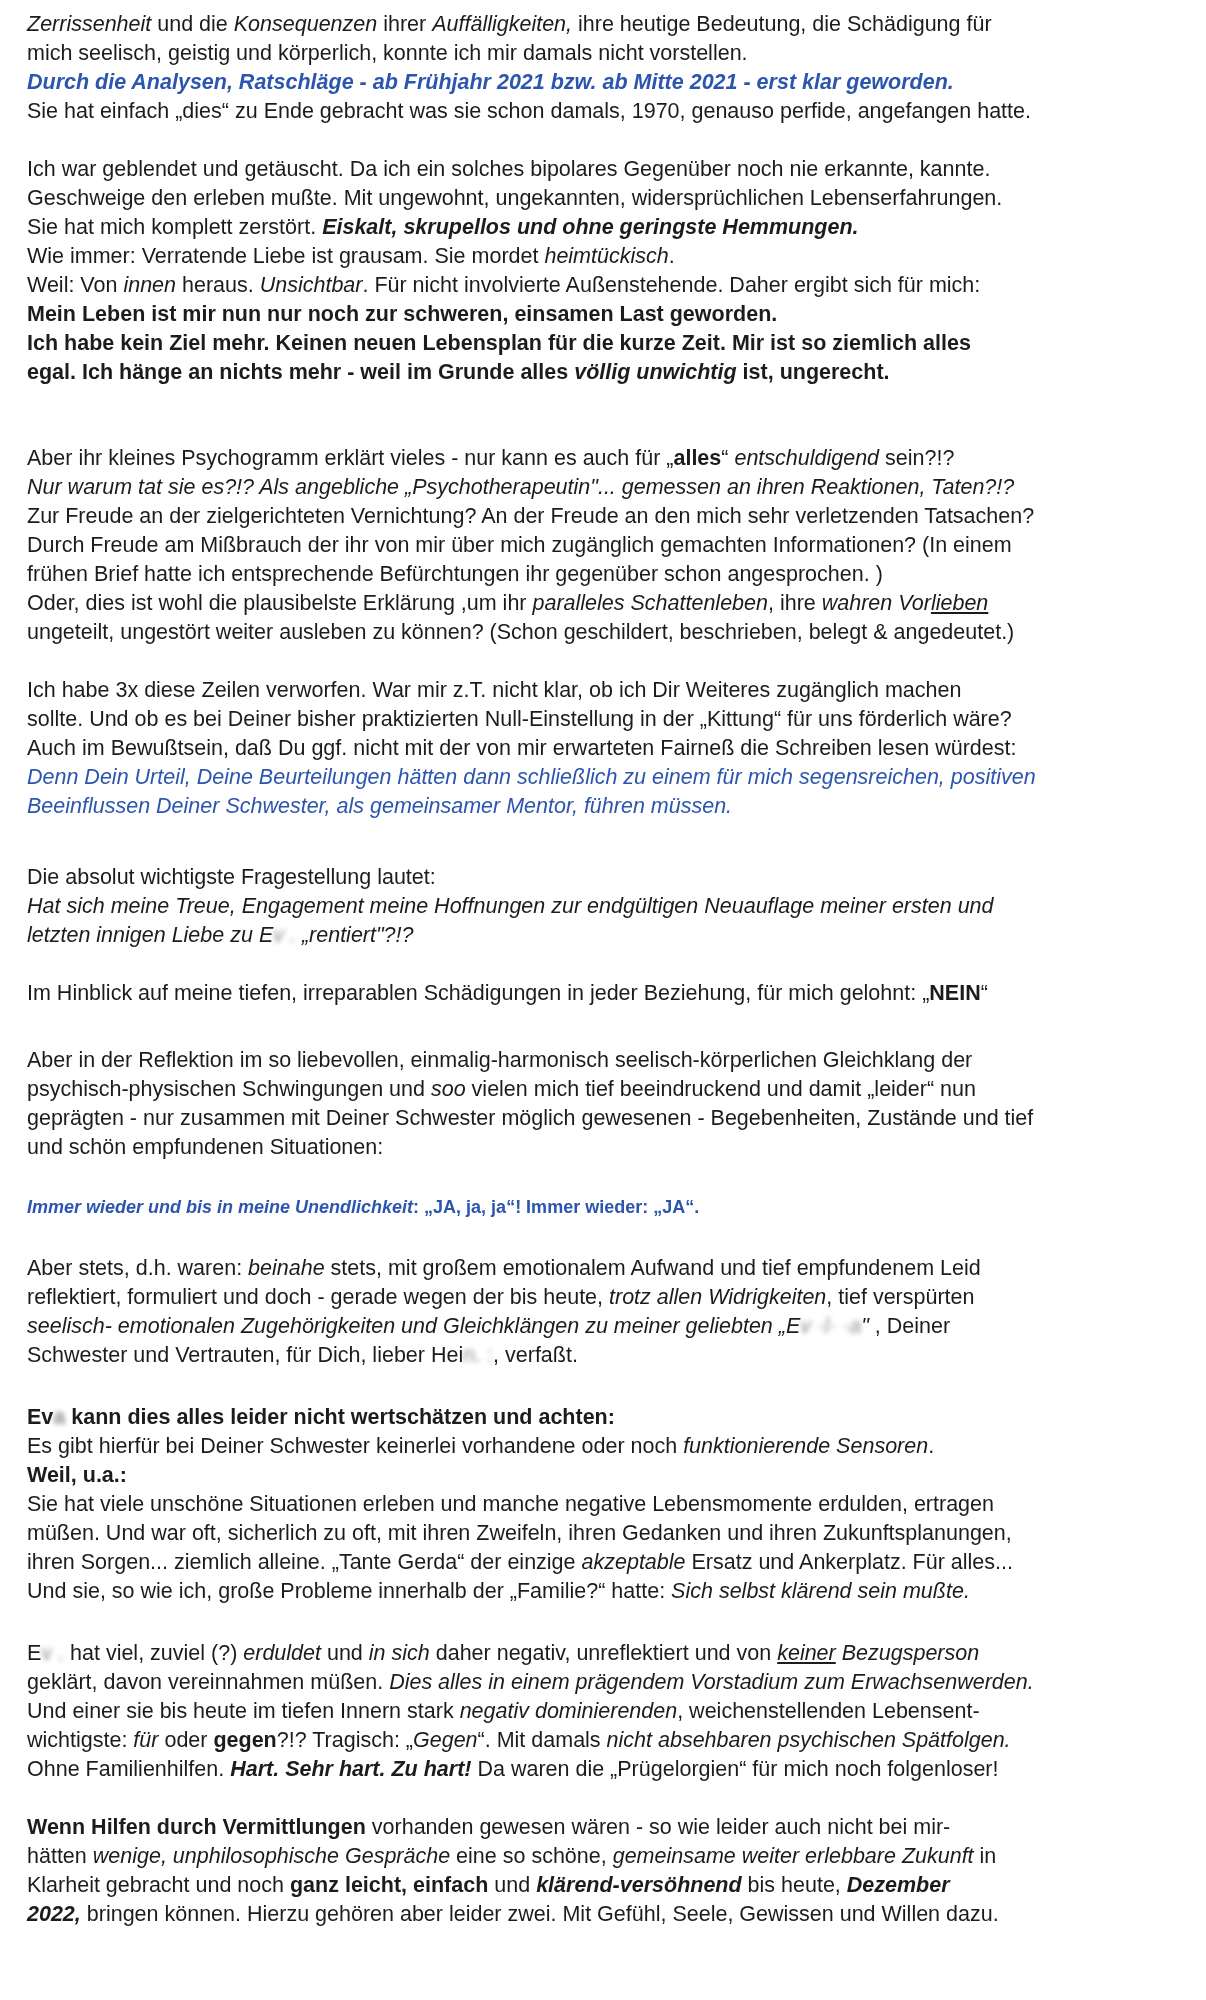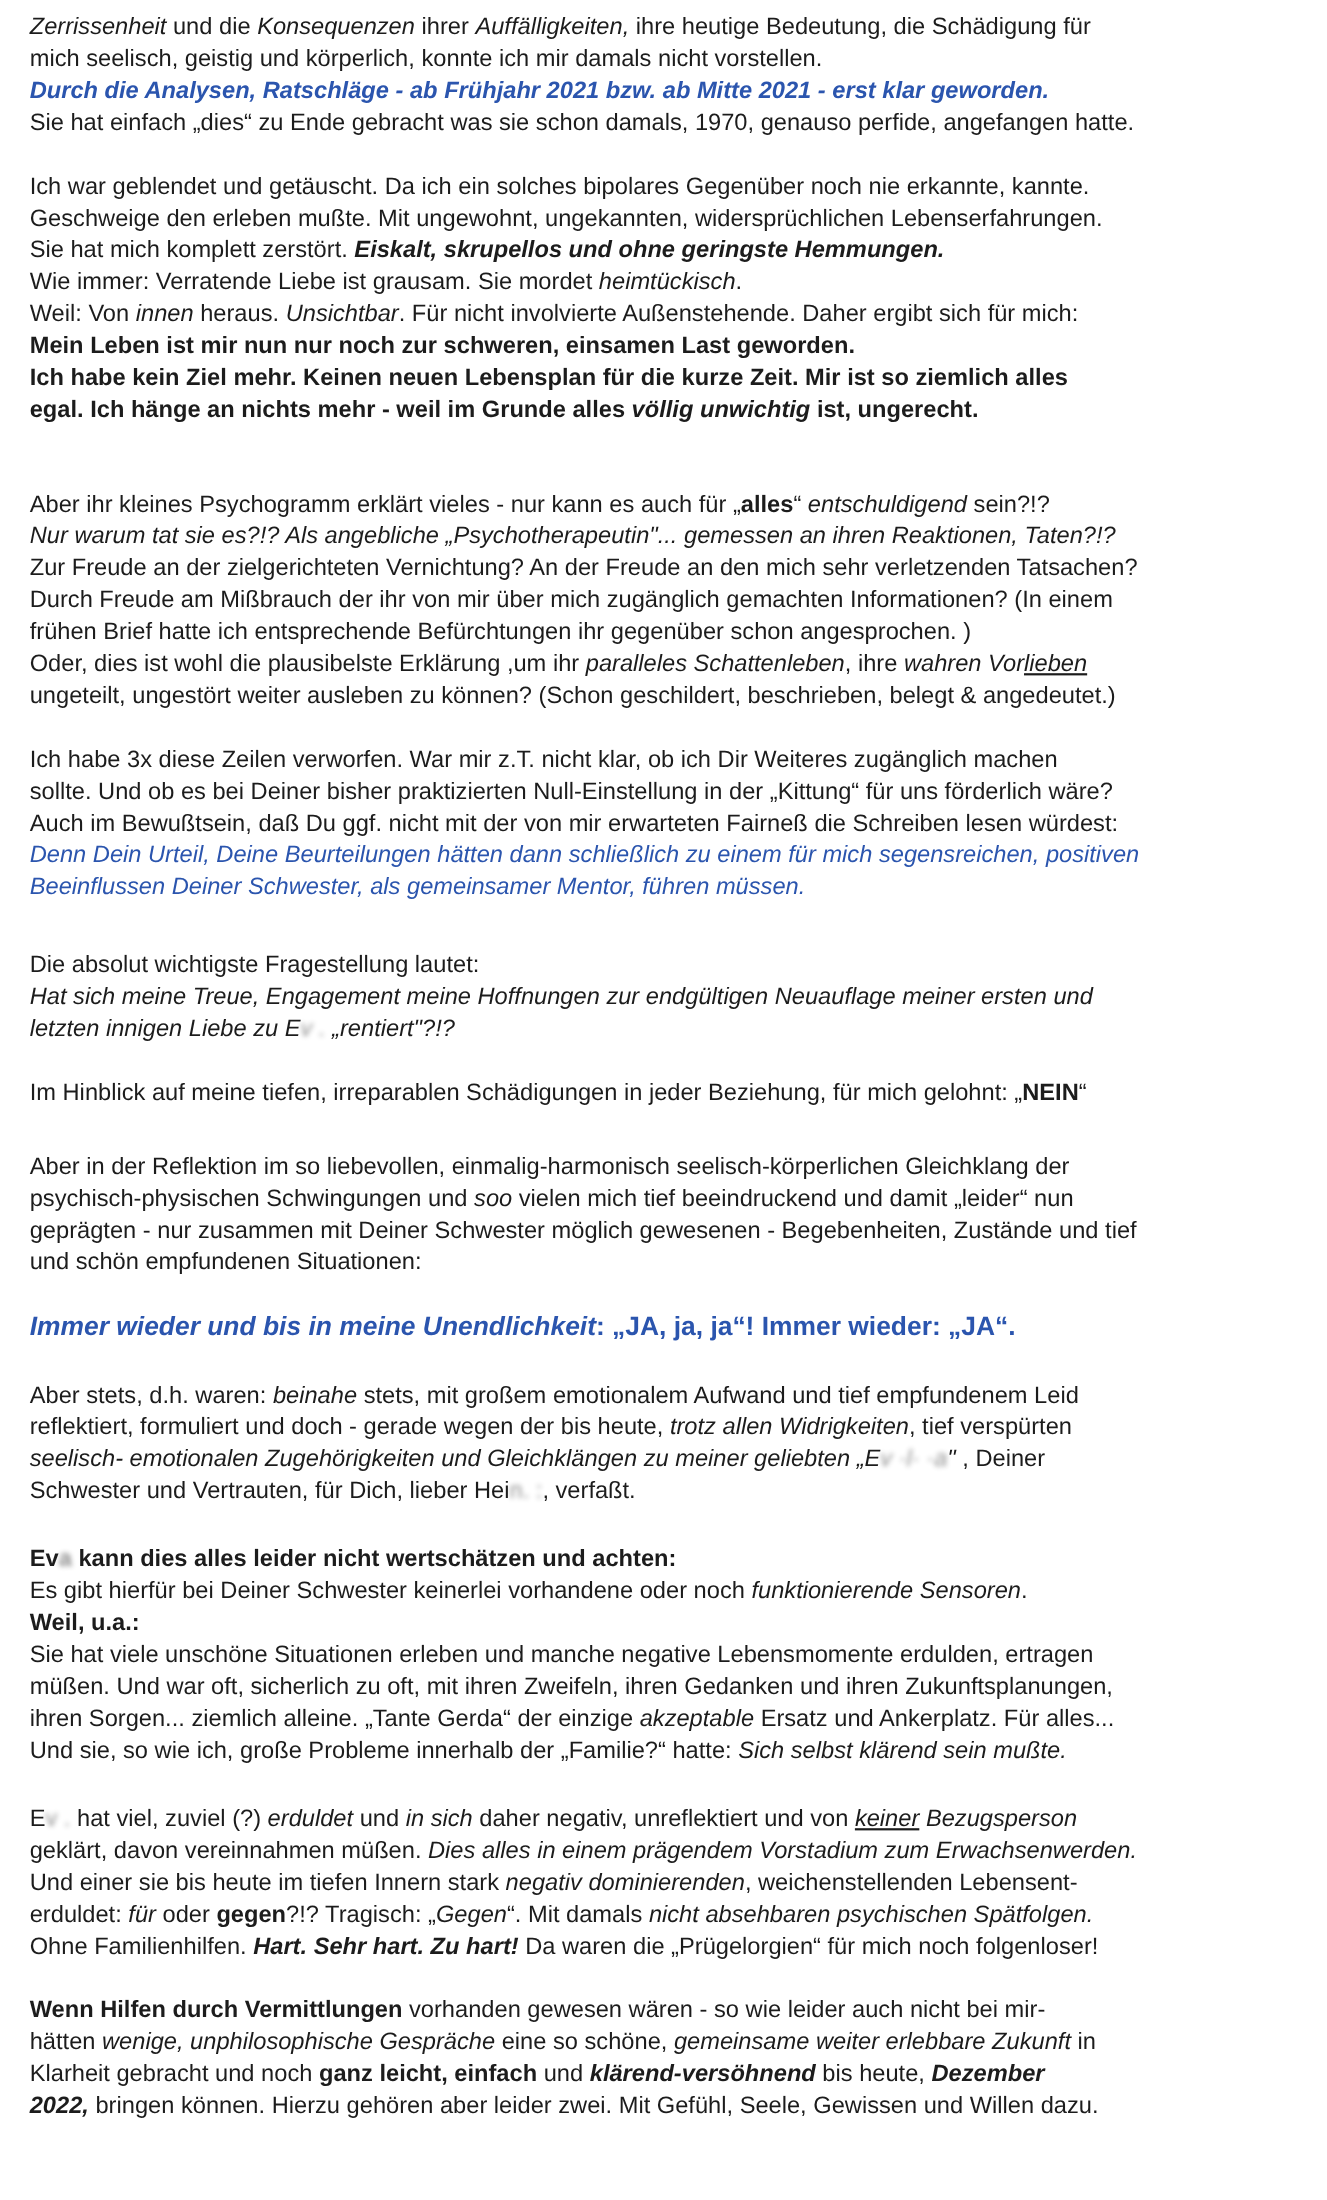--- a/index.html
+++ b/index.html
@@ -18,21 +18,21 @@
     box-sizing:border-box;
     width:1206px;
   }
   .line{
     font-size:21.5px;
     line-height:29px;
     height:29px;
     white-space:nowrap;
   }
   .line.xl{
-    font-size:24px;
+    font-size:18px;
     line-height:42px;
     height:42px;
   }
   .spacer{width:100%;}
   .seg.i{font-style:italic;}
   .seg.b{font-weight:bold;text-align:center;}
   .seg.u{text-decoration:underline;}
   .seg.blue{color:var(--blue);}
   .seg.blur{filter:blur(2.6px);opacity:.5;}
 </style>
@@ -90,20 +90,20 @@
     <div class="line"><span class="seg">Es gibt hierfür bei Deiner Schwester keinerlei vorhandene oder noch </span><span class="seg i">funktionierende Sensoren</span><span class="seg">.</span></div>
     <div class="line"><span class="seg b">Weil, u.a.:</span></div>
     <div class="line"><span class="seg">Sie hat viele unschöne Situationen erleben und manche negative Lebensmomente erdulden, ertragen</span></div>
     <div class="line"><span class="seg">müßen. Und war oft, sicherlich zu oft, mit ihren Zweifeln, ihren Gedanken und ihren Zukunftsplanungen,</span></div>
     <div class="line"><span class="seg">ihren Sorgen... ziemlich alleine. „Tante Gerda“ der einzige </span><span class="seg i">akzeptable</span><span class="seg"> Ersatz und Ankerplatz. Für alles...</span></div>
     <div class="line"><span class="seg">Und sie, so wie ich, große Probleme innerhalb der „Familie?“ hatte: </span><span class="seg i">Sich selbst klärend  sein mußte.</span></div>
     <div class="spacer" style="height: 33px;"></div>
     <div class="line"><span class="seg">E</span><span class="seg blur">v .</span><span class="seg"> hat viel, zuviel (?) </span><span class="seg i">erduldet</span><span class="seg"> und </span><span class="seg i">in sich</span><span class="seg">  daher negativ, unreflektiert und von </span><span class="seg i u">keiner</span><span class="seg"> </span><span class="seg i">Bezugsperson</span></div>
     <div class="line"><span class="seg">geklärt, davon vereinnahmen müßen. </span><span class="seg i">Dies alles in einem prägendem Vorstadium zum Erwachsenwerden.</span></div>
     <div class="line"><span class="seg">Und einer sie bis heute im tiefen Innern stark </span><span class="seg i">negativ dominierenden</span><span class="seg">, weichenstellenden Lebensent-</span></div>
-    <div class="line"><span class="seg">erduldet: </span><span class="seg i">für</span><span class="seg"> oder </span><span class="seg b">gegen</span><span class="seg">?!? Tragisch: „</span><span class="seg i">Gegen</span><span class="seg">“. Mit damals </span><span class="seg i">nicht absehbaren psychischen Spätfolgen.</span></div>
+    <div class="line"><span class="seg">wichtigste: </span><span class="seg i">für</span><span class="seg"> oder </span><span class="seg b">gegen</span><span class="seg">?!? Tragisch: „</span><span class="seg i">Gegen</span><span class="seg">“. Mit damals </span><span class="seg i">nicht absehbaren psychischen Spätfolgen.</span></div>
     <div class="line"><span class="seg">Ohne Familienhilfen. </span><span class="seg i b">Hart. Sehr hart. Zu hart!</span><span class="seg"> Da waren die „Prügelorgien“ für mich noch folgenloser!</span></div>
     <div class="spacer" style="height: 29px;"></div>
     <div class="line"><span class="seg b">Wenn Hilfen durch Vermittlungen</span><span class="seg"> vorhanden gewesen wären - so wie leider auch nicht bei mir-</span></div>
     <div class="line"><span class="seg">hätten </span><span class="seg i">wenige, unphilosophische Gespräche</span><span class="seg"> eine so schöne, </span><span class="seg i">gemeinsame weiter erlebbare Zukunft</span><span class="seg"> in</span></div>
     <div class="line"><span class="seg">Klarheit gebracht und noch </span><span class="seg b">ganz leicht, einfach</span><span class="seg"> und </span><span class="seg i b">klärend-versöhnend</span><span class="seg"> bis heute, </span><span class="seg i b">Dezember</span></div>
     <div class="line"><span class="seg i b">2022,</span><span class="seg"> bringen können. Hierzu gehören aber leider zwei. Mit Gefühl, Seele, Gewissen und Willen dazu.</span></div>
   </div>
 
 </body></html>

